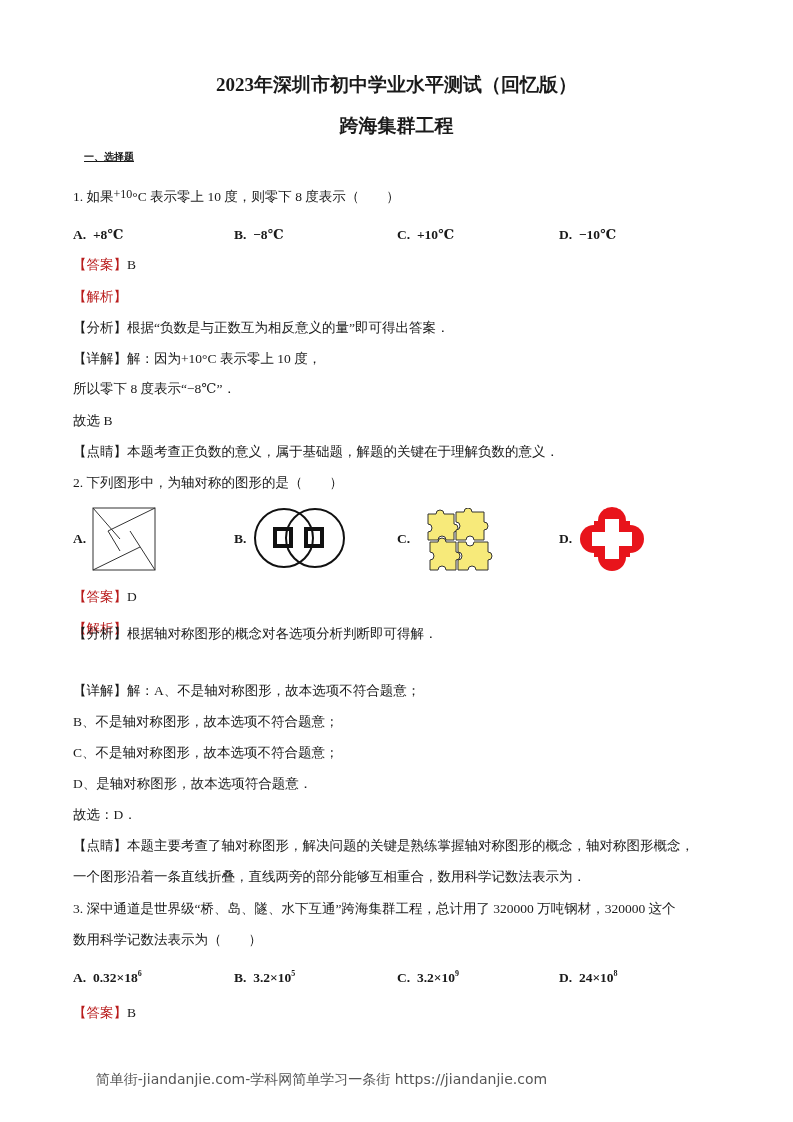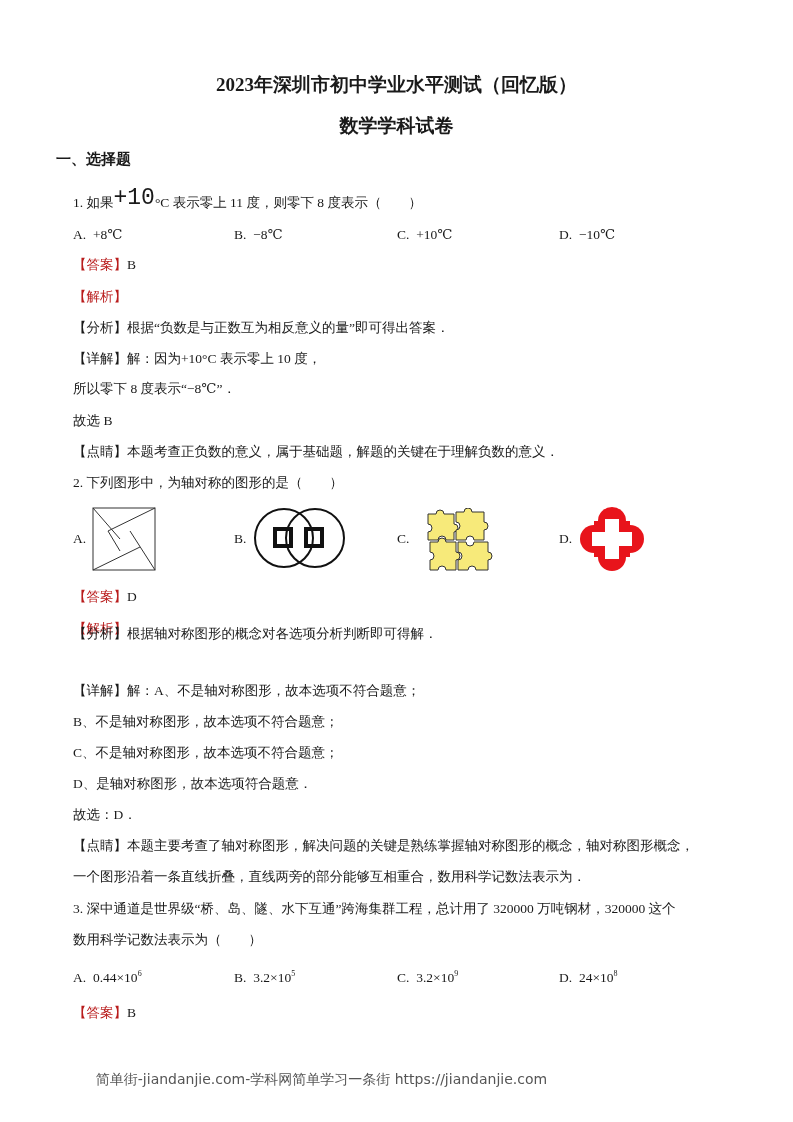--- a/index.html
+++ b/index.html
@@ -1,37 +1,37 @@
 <!DOCTYPE html>
 <html><head>
 <meta charset="utf-8">
 <style>
   html, body { margin: 0; padding: 0; background: #ffffff; }
   body { width: 793px; height: 1122px; position: relative; overflow: hidden;
          font-family: "Liberation Serif", "DejaVu Serif", serif; color: #1a1a1a; }
   .abs { position: absolute; white-space: nowrap; }
   .title { font-weight: bold; font-size: 19px; left: 0; width: 793px; text-align: center; }
-  .section { font-weight: bold; font-size: 15px; left: 56px; top: 150px; }
+  .section { font-weight: bold; font-size: 10px; left: 84px; top: 150px; text-decoration: underline; }
   .line { font-size: 13.5px; left: 73px; }
-  .opt { font-size: 13.5px; }
+  .opt { font-size: 13.5px; font-weight: bold; }
   .tag { color: #b91c1c; }
-  .big { font-size: 23px; position: relative; top: -3px; font-family: Liberation Mono, monospace; }
+  .big { font-size: 12px; position: relative; top: -3px; }
   sup { font-size: 8px; vertical-align: 6px; }
   .fig { position: absolute; }
   .footer { font-family: "DejaVu Sans", sans-serif; font-size: 14px; color: #555; left: 0; width: 643px; text-align: center; top: 1071px; }
 </style>
 </head>
 <body>
 
 <div class="abs title" style="top:72px">2023年深圳市初中学业水平测试（回忆版）</div>
-<div class="abs title" style="top:113px">数学学科试卷</div>
+<div class="abs title" style="top:113px">跨海集群工程</div>
 <div class="abs section">一、选择题</div>
 
 <div class="abs line" style="top:188px">
-  <span>1. 如果</span><span class="big">+10</span><span>°C 表示零上 11 度，则零下 8 度表示（　　）</span>
+  <span>1. 如果</span><span class="big">+10</span><span>°C 表示零上 10 度，则零下 8 度表示（　　）</span>
 </div>
 <div class="abs opt" style="top:226px;left:73px"><span>A.</span>&nbsp;&nbsp;<span>+8℃</span></div>
 <div class="abs opt" style="top:226px;left:234px"><span>B.</span>&nbsp;&nbsp;<span>−8℃</span></div>
 <div class="abs opt" style="top:226px;left:397px"><span>C.</span>&nbsp;&nbsp;<span>+10℃</span></div>
 <div class="abs opt" style="top:226px;left:559px"><span>D.</span>&nbsp;&nbsp;<span>−10℃</span></div>
 
 <div class="abs line" style="top:256px"><span class="tag">【答案】</span><span>B</span></div>
 <div class="abs line tag" style="top:288px">【解析】</div>
 <div class="abs line" style="top:319px"><span>【分析】</span><span>根据“负数是与正数互为相反意义的量”即可得出答案．</span></div>
 <div class="abs line" style="top:350px"><span>【详解】</span><span>解：因为+10°C 表示零上 10 度，</span></div>
@@ -91,20 +91,20 @@
 <div class="abs line" style="top:713px">B、不是轴对称图形，故本选项不符合题意；</div>
 <div class="abs line" style="top:744px">C、不是轴对称图形，故本选项不符合题意；</div>
 <div class="abs line" style="top:775px">D、是轴对称图形，故本选项符合题意．</div>
 <div class="abs line" style="top:806px">故选：D．</div>
 <div class="abs line" style="top:837px"><span>【点睛】</span><span>本题主要考查了轴对称图形，解决问题的关键是熟练掌握轴对称图形的概念，轴对称图形概念，</span></div>
 <div class="abs line" style="top:868px">一个图形沿着一条直线折叠，直线两旁的部分能够互相重合，数用科学记数法表示为．</div>
 
 <div class="abs line" style="top:900px">3. 深中通道是世界级“桥、岛、隧、水下互通”跨海集群工程，总计用了 320000 万吨钢材，320000 这个</div>
 <div class="abs line" style="top:931px">数用科学记数法表示为（　　）</div>
 
-<div class="abs opt" style="top:969px;left:73px"><span>A.</span>&nbsp;&nbsp;<span>0.44×10</span><sup>6</sup></div>
+<div class="abs opt" style="top:969px;left:73px"><span>A.</span>&nbsp;&nbsp;<span>0.32×18</span><sup>6</sup></div>
 <div class="abs opt" style="top:969px;left:234px"><span>B.</span>&nbsp;&nbsp;<span>3.2×10</span><sup>5</sup></div>
 <div class="abs opt" style="top:969px;left:397px"><span>C.</span>&nbsp;&nbsp;<span>3.2×10</span><sup>9</sup></div>
 <div class="abs opt" style="top:969px;left:559px"><span>D.</span>&nbsp;&nbsp;<span>24×10</span><sup>8</sup></div>
 
 <div class="abs line" style="top:1004px"><span class="tag">【答案】</span><span>B</span></div>
 
 <div class="abs footer">简单街-jiandanjie.com-学科网简单学习一条街 https://jiandanjie.com</div>
 
 </body></html>

